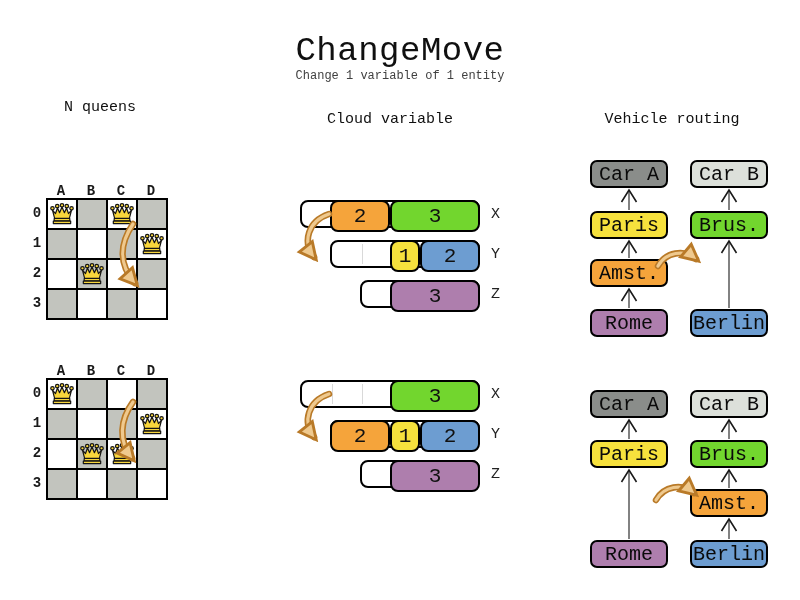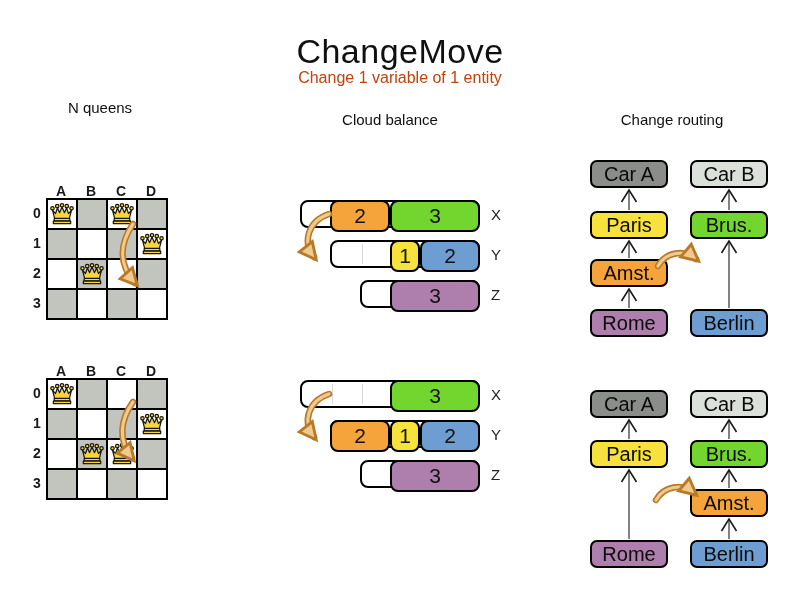--- a/index.html
+++ b/index.html
@@ -1,20 +1,20 @@
 <!DOCTYPE html>
 <html><head>
 <meta charset="utf-8">
 <style>
   html,body{margin:0;padding:0;background:#fff;}
   .canvas{position:relative;width:800px;height:600px;background:#ffffff;
-          font-family:Liberation Sans, sans-serif;overflow:hidden;color:#111;}
+          font-family:Liberation Mono, monospace;overflow:hidden;color:#111;}
   .title{position:absolute;left:0;right:0;top:32px;text-align:center;
          font-size:34px;letter-spacing:.5px;color:#101010;}
-  .subtitle{position:absolute;left:0;right:0;top:69px;text-align:center;font-size:16px;color:#c2410c;}
+  .subtitle{position:absolute;left:0;right:0;top:69px;text-align:center;font-size:12px;color:#404040;}
   .col-header{position:absolute;transform:translateX(-50%);font-size:15px;white-space:nowrap;color:#101010;}
   
   .board{position:absolute;}
   .board-head,.board-row{display:flex;}
   .corner{width:18px;height:15px;}
   .col-label{width:30px;height:15px;display:flex;align-items:flex-end;justify-content:center;
              font-size:14px;font-weight:bold;color:#1a1a1a;line-height:1;}
   .row-label{width:18px;height:30px;display:flex;align-items:center;justify-content:center;
              font-size:14px;font-weight:bold;color:#1a1a1a;}
   .board-grid{display:inline-block;border:1px solid #000;}
@@ -43,22 +43,22 @@
 </style>
 </head>
 <body>
 
 <div class="canvas">
 
   <div class="title">ChangeMove</div>
   <div class="subtitle">Change 1 variable of 1 entity</div>
 
   <div class="col-header" style="left:100px;top:99px">N queens</div>
-  <div class="col-header" style="left:390px;top:111px">Cloud balance</div>
-  <div class="col-header" style="left:672px;top:111px">Change routing</div>
+  <div class="col-header" style="left:390px;top:111px">Cloud variable</div>
+  <div class="col-header" style="left:672px;top:111px">Vehicle routing</div>
 
   <div class="board" style="left:28px;top:183px">
       <div class="board-head">
         <div class="corner"></div>
         <div class="col-label">A</div>
         <div class="col-label">B</div>
         <div class="col-label">C</div>
         <div class="col-label">D</div>
       </div>
       <div style="display: flex;">

